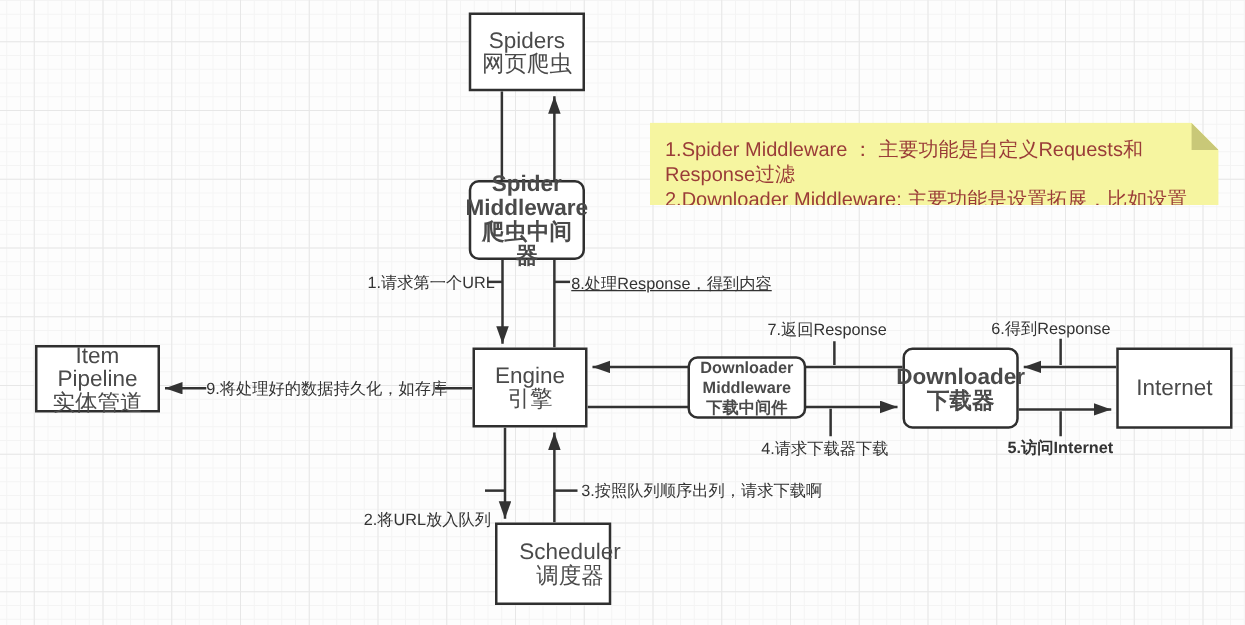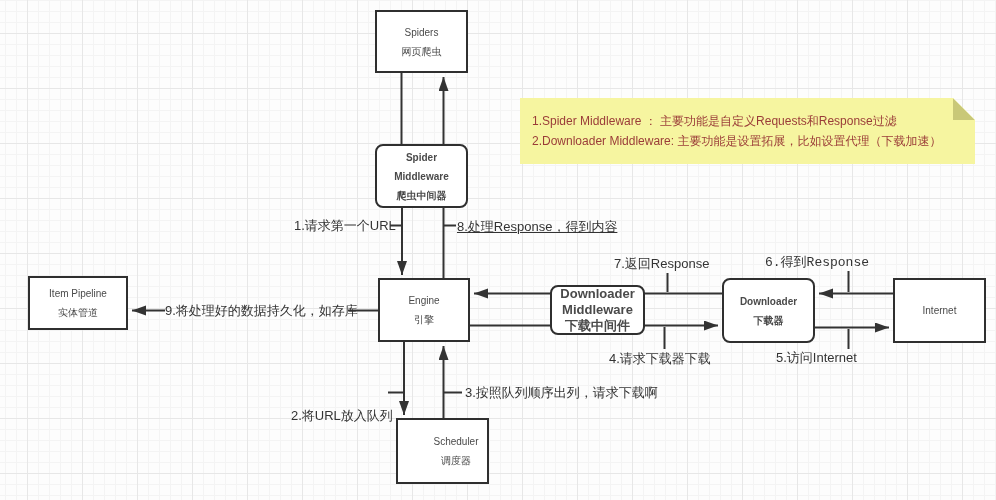--- a/index.html
+++ b/index.html
@@ -15,34 +15,34 @@
     background-size:55px 55px,55px 55px,11px 11px,11px 11px;
     background-position:27px 33px,27px 33px,5px 0,5px 0;
     font-family:"Liberation Sans",sans-serif;
     overflow:hidden;
   }
   .edges{position:absolute;left:0;top:0;z-index:1;}
   .node{
     position:absolute;z-index:2;box-sizing:border-box;
     background:#ffffff;border:2px solid #2f2f2f;
     display:flex;flex-direction:column;align-items:center;justify-content:center;
-    color:#4a4a4a;font-size:10px;line-height:19px;text-align:center;
+    color:#4a4a4a;font-size:18px;line-height:19px;text-align:center;
   }
   .rounded{border-radius:8px;font-weight:bold;}
   .edge-label{
     position:absolute;z-index:3;font-size:13px;line-height:15px;
     color:#333333;white-space:nowrap;
   }
   .note{
     position:absolute;z-index:2;box-sizing:border-box;
     left:520px;top:98px;width:455px;height:66px;
     background:#f6f5a0;
     clip-path:polygon(0 0,calc(100% - 22px) 0,100% 22px,100% 100%,0 100%);
     padding:13px 10px 0 12px;
-    font-size:12px;line-height:20px;color:#9a3c38;
+    font-size:16px;line-height:20px;color:#9a3c38;
   }
   .note-fold{
     position:absolute;top:0;right:0;width:22px;height:22px;
     background:#c9c878;
     clip-path:polygon(0 0,100% 100%,0 100%);
   }
 </style>
 </head>
 <body>
 
@@ -124,22 +124,22 @@
     <div>调度器</div>
   </div>
 
   <div class="edge-label" style="left:294px;top:218px;">1.请求第一个URL</div>
   <div class="edge-label" style="left:457px;top:219px;text-decoration:underline;">8.处理Response，得到内容</div>
   <div class="edge-label" style="left:165px;top:303px;">9.将处理好的数据持久化，如存库</div>
   <div class="edge-label" style="left:291px;top:385px;margin-top:23px;">2.将URL放入队列</div>
   <div class="edge-label" style="left:465px;top:385px;">3.按照队列顺序出列，请求下载啊</div>
   <div class="edge-label" style="left:614px;top:256px;">7.返回Response</div>
   <div class="edge-label" style="left:609px;top:351px;">4.请求下载器下载</div>
-  <div class="edge-label" style="left:765px;top:255px;font-family:Liberation Mono, monospace;">6.得到Response</div>
-  <div class="edge-label" style="left:776px;top:350px;">5.访问Internet</div>
+  <div class="edge-label" style="left:793px;top:255px;">6.得到Response</div>
+  <div class="edge-label" style="left:806px;top:350px;font-weight:bold;">5.访问Internet</div>
 
   <div class="note">
     <div class="note-fold"></div>
     <div>1.Spider Middleware ： 主要功能是自定义Requests和Response过滤</div>
     <div>2.Downloader Middleware:  主要功能是设置拓展，比如设置代理（下载加速）</div>
   </div>
 
 </div>
 
 </body></html>

